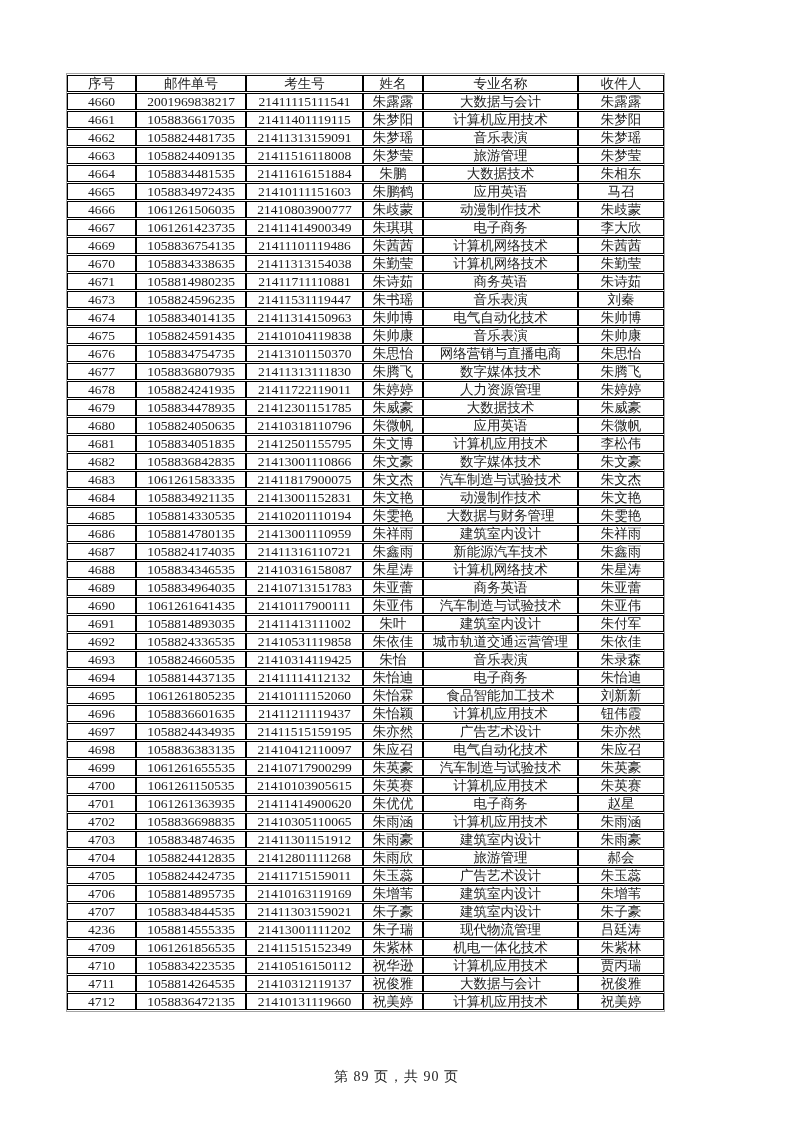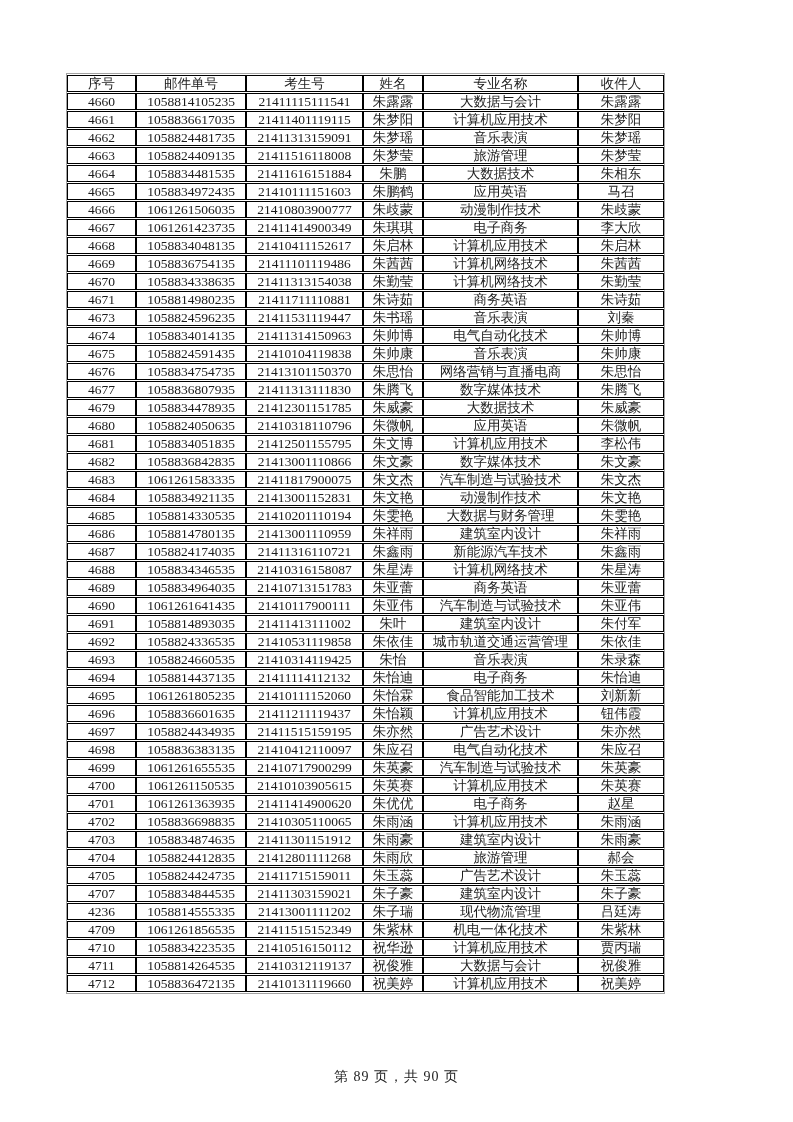--- a/index.html
+++ b/index.html
@@ -70,21 +70,21 @@
           <th>邮件单号</th>
           <th>考生号</th>
           <th>姓名</th>
           <th>专业名称</th>
           <th>收件人</th>
         </tr>
     </thead>
     <tbody>
         <tr>
           <td>4660</td>
-          <td>1058814105235</td>
+          <td>2001969838217</td>
           <td>21411115111541</td>
           <td>朱露露</td>
           <td>大数据与会计</td>
           <td>朱露露</td>
         </tr>
         <tr>
           <td>4661</td>
           <td>1058836617035</td>
           <td>21411401119115</td>
           <td>朱梦阳</td>
@@ -133,28 +133,20 @@
         </tr>
         <tr>
           <td>4667</td>
           <td>1061261423735</td>
           <td>21411414900349</td>
           <td>朱琪琪</td>
           <td>电子商务</td>
           <td>李大欣</td>
         </tr>
         <tr>
-          <td>4668</td>
-          <td>1058834048135</td>
-          <td>21410411152617</td>
-          <td>朱启林</td>
-          <td>计算机应用技术</td>
-          <td>朱启林</td>
-        </tr>
-        <tr>
           <td>4669</td>
           <td>1058836754135</td>
           <td>21411101119486</td>
           <td>朱茜茜</td>
           <td>计算机网络技术</td>
           <td>朱茜茜</td>
         </tr>
         <tr>
           <td>4670</td>
           <td>1058834338635</td>
@@ -205,20 +197,28 @@
         </tr>
         <tr>
           <td>4677</td>
           <td>1058836807935</td>
           <td>21411313111830</td>
           <td>朱腾飞</td>
           <td>数字媒体技术</td>
           <td>朱腾飞</td>
         </tr>
         <tr>
+          <td>4678</td>
+          <td>1058824241935</td>
+          <td>21411722119011</td>
+          <td>朱婷婷</td>
+          <td>人力资源管理</td>
+          <td>朱婷婷</td>
+        </tr>
+        <tr>
           <td>4679</td>
           <td>1058834478935</td>
           <td>21412301151785</td>
           <td>朱威豪</td>
           <td>大数据技术</td>
           <td>朱威豪</td>
         </tr>
         <tr>
           <td>4680</td>
           <td>1058824050635</td>
@@ -419,20 +419,28 @@
           <td>旅游管理</td>
           <td>郝会</td>
         </tr>
         <tr>
           <td>4705</td>
           <td>1058824424735</td>
           <td>21411715159011</td>
           <td>朱玉蕊</td>
           <td>广告艺术设计</td>
           <td>朱玉蕊</td>
+        </tr>
+        <tr>
+          <td>4706</td>
+          <td>1058814895735</td>
+          <td>21410163119169</td>
+          <td>朱增苇</td>
+          <td>建筑室内设计</td>
+          <td>朱增苇</td>
         </tr>
         <tr>
           <td>4707</td>
           <td>1058834844535</td>
           <td>21411303159021</td>
           <td>朱子豪</td>
           <td>建筑室内设计</td>
           <td>朱子豪</td>
         </tr>
         <tr>

